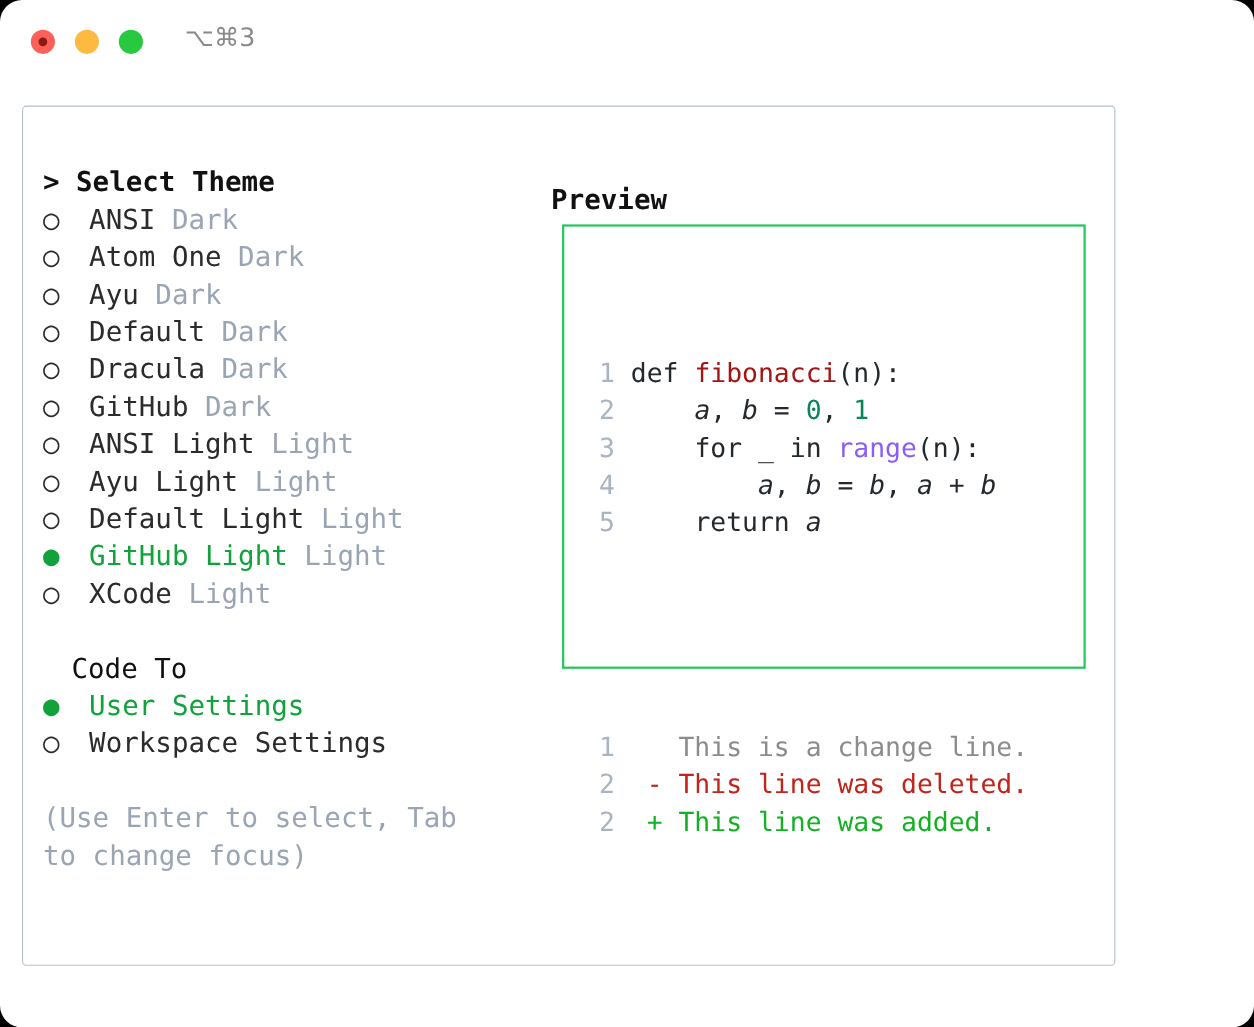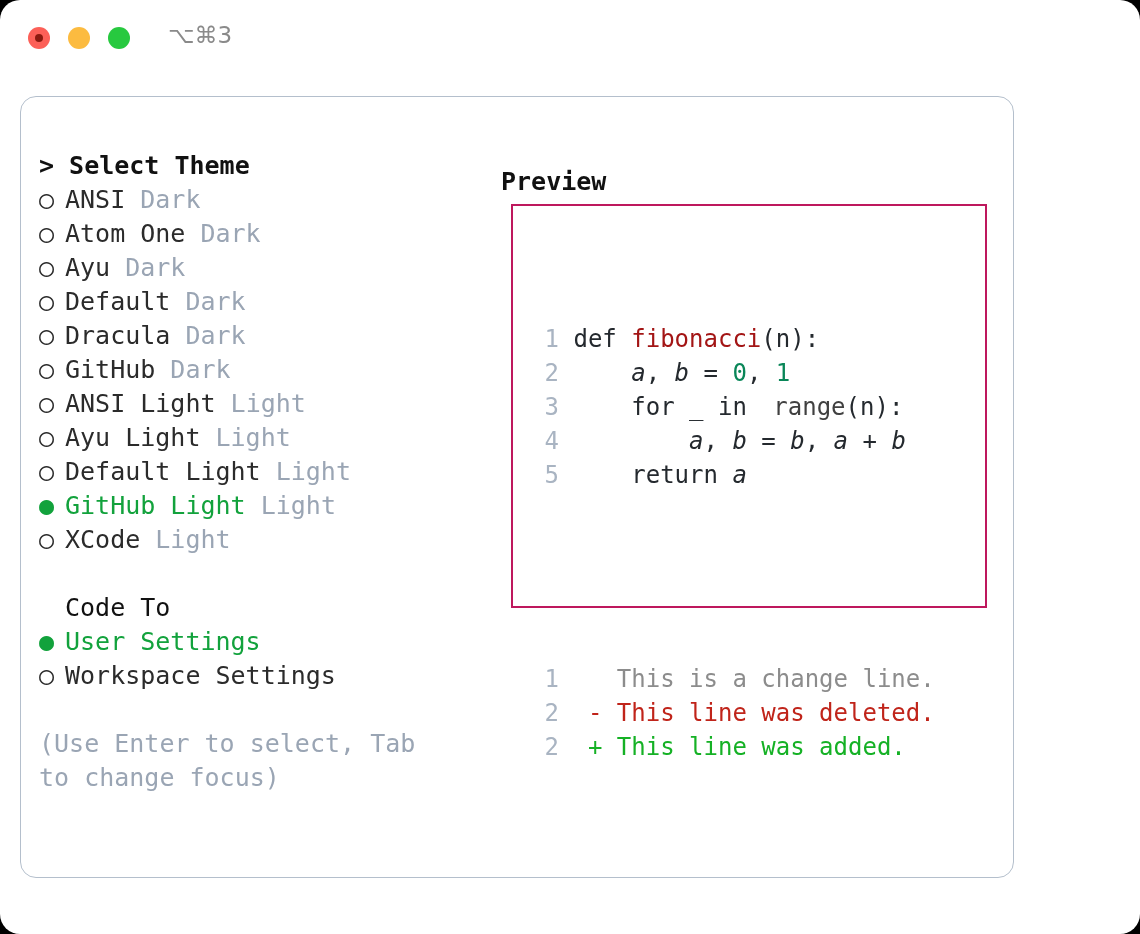--- a/index.html
+++ b/index.html
@@ -62,21 +62,21 @@
   }
 
   
   .panel {
     position: absolute;
     left: 20px;
     top: 96px;
     width: 994px;
     height: 782px;
     border: 1px solid #b4bfcc;
-    border-radius: 16px;
+    border-radius: 4px;
     box-sizing: border-box;
     background: #ffffff;
   }
 
   .col-left {
     position: absolute;
     left: 18px;
     top: 52px;
     width: 430px;
   }
@@ -109,21 +109,21 @@
     white-space: pre;
     color: #2b2b2b;
   }
   .marker {
     display: inline-block;
     width: 26px;
     color: #2b2b2b;
   }
   .marker.sel { color: #12a23c; }
   .row.selected .label { color: #12a23c; }
-  .label { color: #2b2b2b; }
+  .label { color: #2b2b2b; margin-left: 16px; }
   .variant {
     color: #9aa5b4;
     text-align: center;
   }
 
   .spacer-sm { height: 34px; }
 
   .hint {
     font-size: 25px;
     line-height: 34px;
@@ -139,21 +139,21 @@
     color: #111111;
     font-weight: bold;
     margin-top: 16px;
   }
   .preview-box {
     position: absolute;
     left: 490px;
     top: 107px;
     width: 476px;
     height: 404px;
-    border: 2px solid #be185d;
+    border: 2px solid #22c55e;
     box-sizing: border-box;
     background: #ffffff;
   }
   .code {
     position: absolute;
     left: 20px;
     top: 48px;
     font-size: 24px;
     line-height: 34px;
     white-space: pre;
@@ -161,21 +161,21 @@
   .ln {
     display: inline-block;
     width: 26px;
     color: #a9b4c2;
     text-align: right;
   }
   .gap { height: 34px; }
   .tok-fn      { color: #a31515; }
   .tok-punct   { color: #24292e; }
   .tok-num     { color: #098658; }
-  .tok-builtin { color: #404040; margin-left: 12px; }
+  .tok-builtin { color: #8b5cf6; }
   .tok-var     { color: #24292e; font-style: italic; }
   .tok-kw      { color: #24292e; }
 
   .diff-ctx { color: #8c8c8c; }
   .diff-del { color: #c0241a; }
   .diff-add { color: #15b125; }
 </style>
 </head>
 <body>
 

